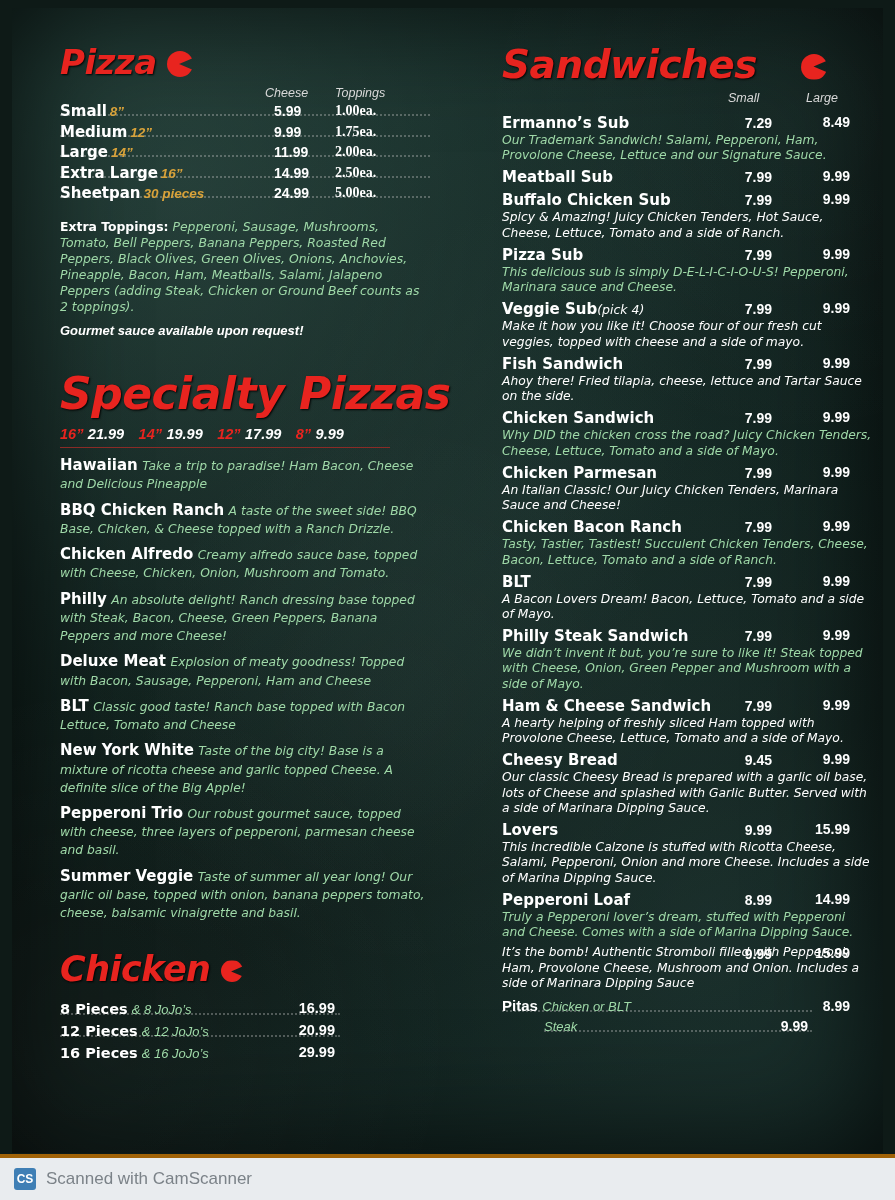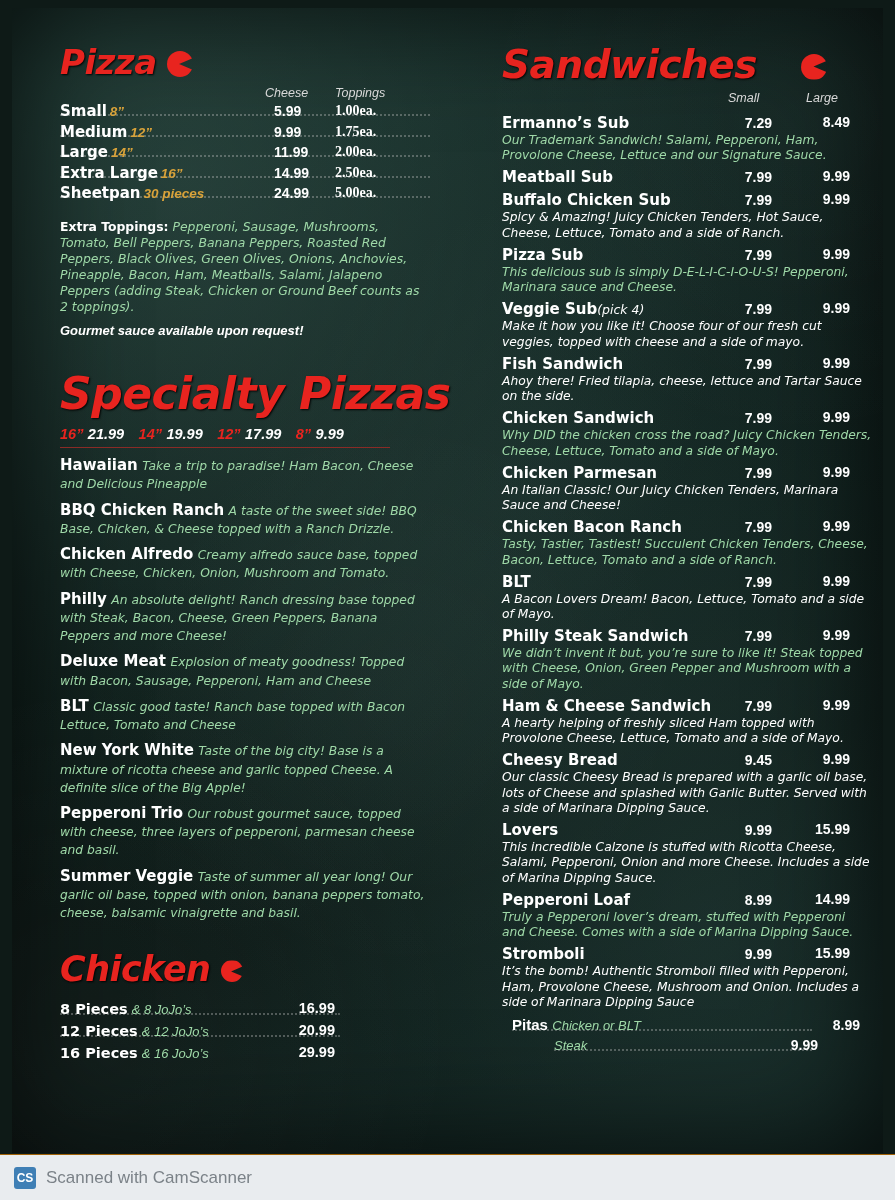--- a/index.html
+++ b/index.html
@@ -128,34 +128,34 @@
   .sand-hdr { position:relative; height:18px; margin-top:4px; }
   .sand-hdr span { position:absolute; color:#d9d9d9; font-size:12.5px; font-style:italic; }
   .s-item { position:relative; margin-top:5px; }
   .s-item .nm { color:#ffffff; font-weight:bold; font-size:15px; font-family:"DejaVu Sans",sans-serif;}
   .s-item .nm small { font-size:12.5px; font-weight:normal; font-style:italic; }
   .s-item .p1 { position:absolute; left:222px; top:1px; width:48px; text-align:right; color:#fff; font-weight:bold; font-size:14px;}
   .s-item .p2 { position:absolute; left:300px; top:0; width:48px; text-align:right; color:#fff; font-weight:bold; font-size:14px;}
   .s-item .desc { margin-top:1px; }
   .s-item .desc.white { color:#ffffff; }
 
-  .pita-row { position:relative; height:20px;margin-left:10px; }
+  .pita-row { position:relative; height:20px; }
   .pita-row .nm { color:#ffffff; font-weight:bold; font-size:15px;}
   .pita-row .sub { color:#9fd9a8; font-style:italic; font-size:13px;}
   .pita-row .pr { position:absolute; left:300px; top:1px; width:48px; text-align:right; color:#fff; font-weight:bold; font-size:14px;}
   .pita-row .dots3 { position:absolute; left:0; right:60px; top:13px; border-bottom:2px dotted rgba(200,200,200,0.35); }
   .pita-row span { position:relative; z-index:1; }
   .pita-indent { padding-left:42px; }
 
   
   .footer {
     position:absolute; left:0; bottom:0; width:895px; height:46px;
     background:#e9ecef;
     display:flex; align-items:center;
-    border-top:1px solid #a16207;
+    border-top:4px solid #a16207;
   }
   .cs-badge {
     width:22px;height:22px;margin-left:14px;margin-right:10px;
     background:#3f7fb5;color:#fff;border-radius:3px;
     font-size:12px;font-weight:bold;display:flex;align-items:center;justify-content:center;
     font-family:"Liberation Sans",sans-serif;
   }
   .cs-text { color:#7b8288; font-size:17px; font-family:"Liberation Sans",sans-serif; }
 </style>
 </head>
@@ -373,21 +373,20 @@
     </div>
 
     <div class="s-item">
       <div class="nm">Pepperoni Loaf</div>
       <span class="p1">8.99</span>
       <span class="p2">14.99</span>
       <div class="desc">Truly a Pepperoni lover’s dream, stuffed with Pepperoni and Cheese. Comes with a side of Marina Dipping Sauce.</div>
     </div>
 
     <div class="s-item">
-      <div class="nm">Stromboli</div>
       <span class="p1">9.99</span>
       <span class="p2">15.99</span>
       <div class="desc white">It’s the bomb! Authentic Stromboli filled with Pepperoni, Ham, Provolone Cheese, Mushroom and Onion. Includes a side of Marinara Dipping Sauce</div>
     </div>
 
     <div class="pita-row" style="margin-top:6px;">
       <div class="dots3"></div>
       <span class="nm">Pitas</span>
       <span class="sub">Chicken or BLT</span>
       <span class="pr">8.99</span>

